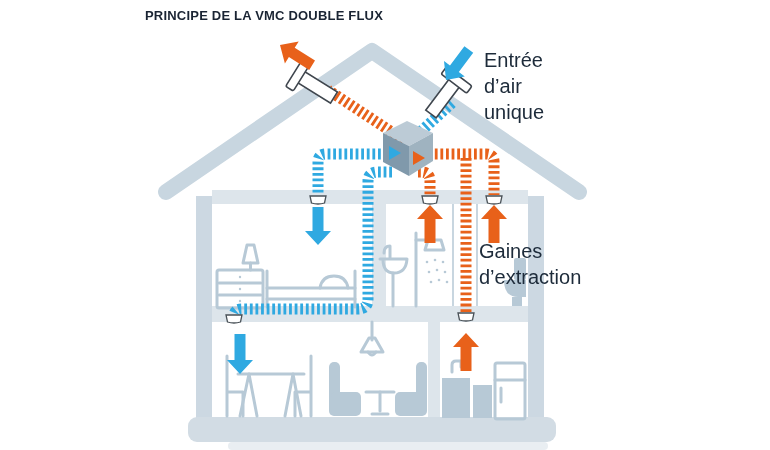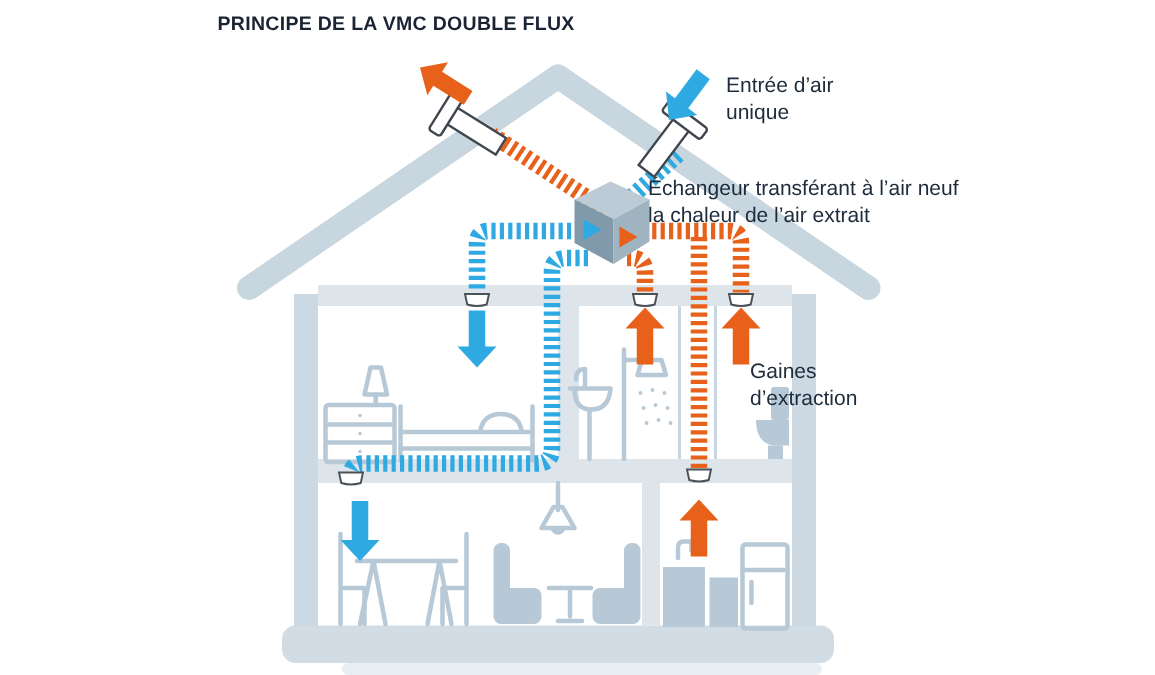--- a/index.html
+++ b/index.html
@@ -1,19 +1,19 @@
 <!DOCTYPE html>
 <html><head>
 <meta charset="utf-8">
 <style>
   html,body{margin:0;padding:0;background:#fff;}
   #stage{position:relative;width:770px;height:450px;background:#fff;overflow:hidden;
          font-family:"Liberation Sans",sans-serif;border-radius:10px;}
   #stage svg{position:absolute;left:0;top:0;}
-  .label{position:absolute;font-size:14px;line-height:1.3;color:#1d2b3a;}
+  .label{position:absolute;font-size:20px;line-height:1.3;color:#1d2b3a;}
   .title{position:absolute;font-size:13px;font-weight:bold;letter-spacing:.2px;color:#1a2433;}
 </style>
 </head>
 <body>
 
 <div id="stage">
 
 <svg width="770" height="450" viewBox="0 0 770 450">
 
   <g>
@@ -166,15 +166,14 @@
     <polygon points="312.5,207 323.5,207 323.5,231 331,231 318,245 305,231 312.5,231" fill="#2fa9e1"></polygon>
     <polygon points="234.5,334 245.5,334 245.5,360 253,360 240,374 227,360 234.5,360" fill="#2fa9e1"></polygon>
     <polygon points="435.5,243 424.5,243 424.5,219 417,219 430,205 443,219 435.5,219" fill="#e8611a"></polygon>
     <polygon points="499.5,243 488.5,243 488.5,219 481,219 494,205 507,219 499.5,219" fill="#e8611a"></polygon>
     <polygon points="471.5,371 460.5,371 460.5,347 453,347 466,333 479,347 471.5,347" fill="#e8611a"></polygon>
   </g>
 </svg>
 
   <div class="title" style="left:145px;top:8px;">PRINCIPE DE LA VMC DOUBLE FLUX</div>
   <div class="label" style="left:484px;top:47px;width:92px;">Entrée d’air unique</div>
-  <div class="label" style="left:432px;top:116px;width:212px;">Échangeur transférant à l’air neuf la chaleur de l’air extrait</div>
-  <div class="label" style="left:500px;top:238px;width:86px;">Gaines d’extraction</div>
+  <div class="label" style="left:479px;top:238px;width:86px;">Gaines d’extraction</div>
 </div>
 
 </body></html>

